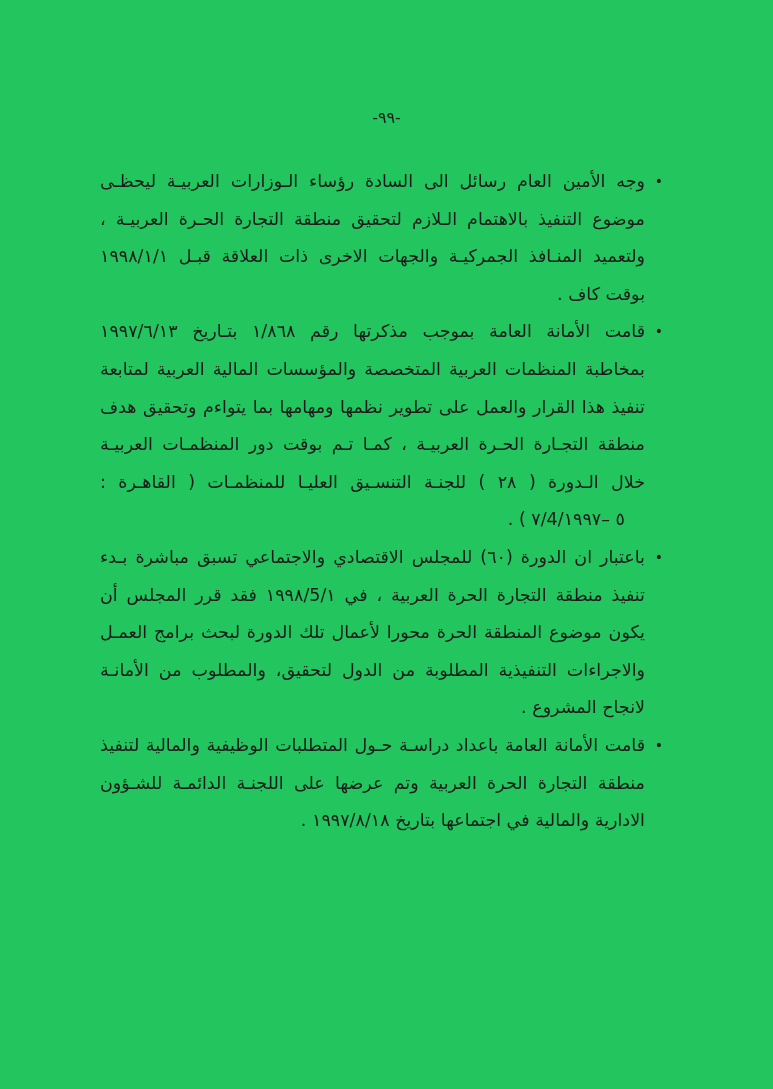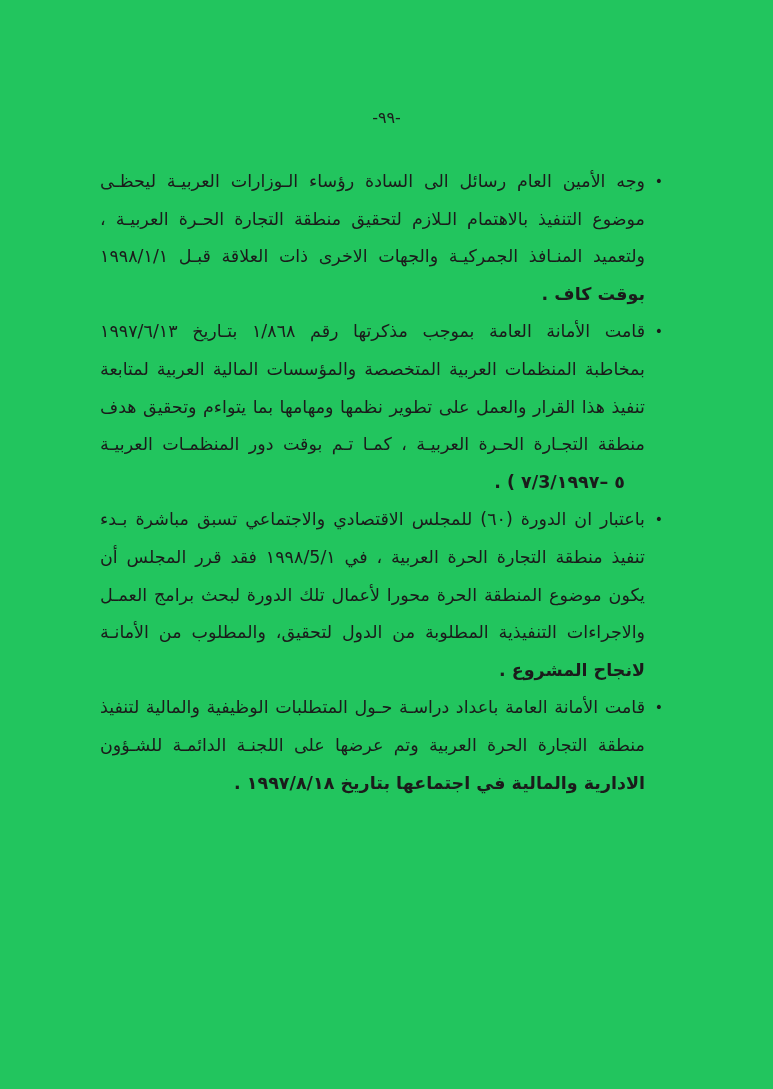--- a/index.html
+++ b/index.html
@@ -47,21 +47,20 @@
     top: 0;
     line-height: 37.6px;
     font-size: 14px;
   }
   .line { white-space: normal; }
   .line.j {
     text-align: justify;
     text-align-last: justify;
   }
   .line.s {
-    font-weight: bold;
   }
   .line.ind {
     padding-right: 20px;
   }
 </style>
 </head>
 <body>
 
 <div class="sheet">
 
@@ -76,21 +75,22 @@
       <div class="line j">ولتعميد المنـافذ الجمركيـة والجهات الاخرى ذات العلاقة قبـل ١٩٩٨/١/١</div>
       <div class="line s">بوقت كاف .</div>
     </div>
 
     <div class="para">
       <span class="bullet">•</span>
       <div class="line j">قامت الأمانة العامة بموجب مذكرتها رقم ١/٨٦٨ بتـاريخ ١٩٩٧/٦/١٣</div>
       <div class="line j">بمخاطبة المنظمات العربية المتخصصة والمؤسسات المالية العربية لمتابعة</div>
       <div class="line j">تنفيذ هذا القرار والعمل على تطوير نظمها ومهامها بما يتواءم وتحقيق هدف</div>
       <div class="line j">منطقة التجـارة الحـرة العربيـة ، كمـا تـم بوقت دور المنظمـات العربيـة</div>
-      <div class="line s ind">٥ –١٩٩٧/3/٧ ) .</div>
+      <div class="line j">خلال الـدورة ( ٢٨ ) للجنـة التنسـيق العليـا للمنظمـات ( القاهـرة :</div>
+      <div class="line s ind">٥ –١٩٩٧/4/٧ ) .</div>
     </div>
 
     <div class="para">
       <span class="bullet">•</span>
       <div class="line j">باعتبار ان الدورة (٦٠) للمجلس الاقتصادي والاجتماعي تسبق مباشرة بـدء</div>
       <div class="line j">تنفيذ منطقة التجارة الحرة العربية ، في ١٩٩٨/5/١ فقد قرر المجلس أن</div>
       <div class="line j">يكون موضوع المنطقة الحرة محورا لأعمال تلك الدورة لبحث برامج العمـل</div>
       <div class="line j">والاجراءات التنفيذية المطلوبة من الدول لتحقيق، والمطلوب من الأمانـة</div>
       <div class="line s">لانجاح المشروع .</div>
     </div>

